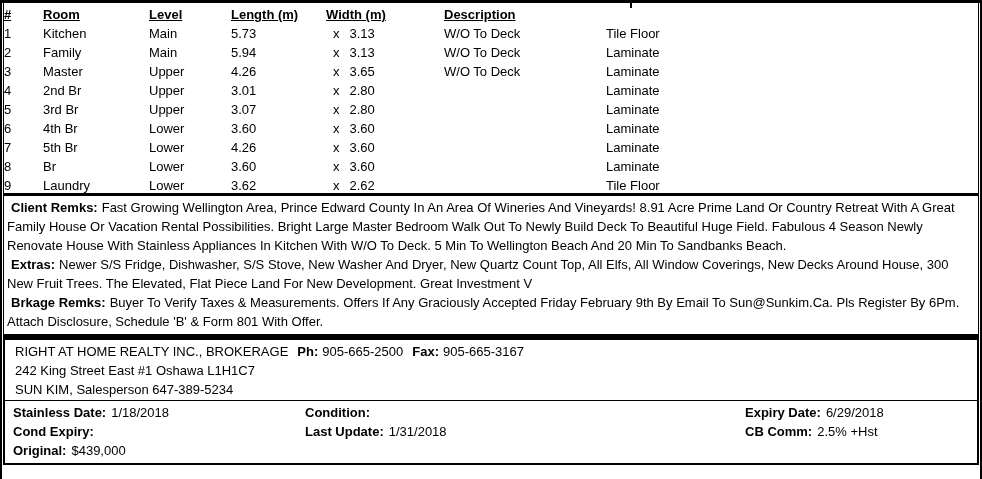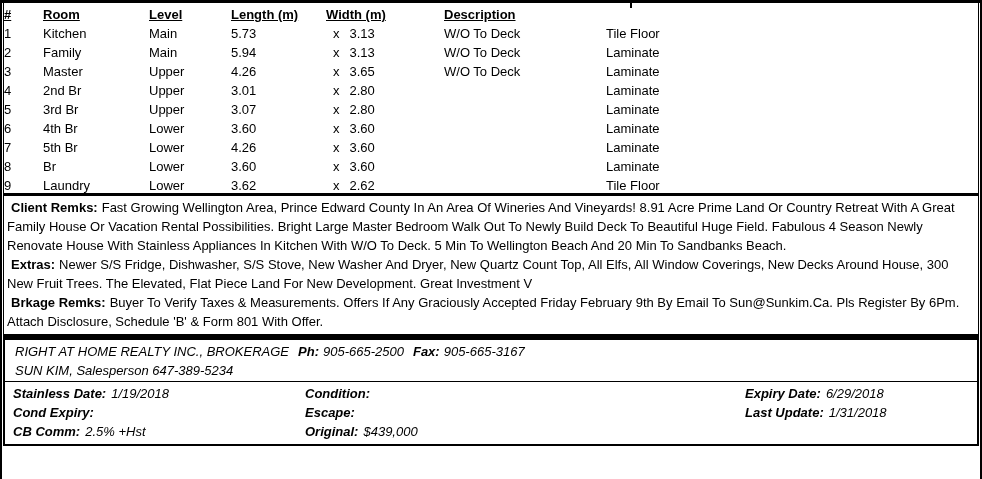--- a/index.html
+++ b/index.html
@@ -52,21 +52,20 @@
     overflow: hidden;
   }
   .remarks-section p { margin: 0; padding: 0 4px 0 3px; text-indent: 4px; }
   .lbl { font-weight: bold; margin-right: 4px; }
 
   
   .broker-section {
     border: 2px solid #000;
     margin: 0 1px;
     overflow: hidden;
-    font-style: italic;
   }
   .contact-block { padding: 2px 0 1px 10px; }
   .contact-block > div { height: 19px; white-space: nowrap; }
   .lbl-inline { font-weight: bold; margin-left: 9px; margin-right: 4px; }
   .contract-grid {
     border-top: 1px solid #000;
     display: grid;
     grid-template-columns: 292px 440px 1fr;
     padding: 2px 0 3px 0;
   }
@@ -194,27 +193,27 @@
     <p><span class="lbl">Client Remks:</span><span>Fast Growing Wellington Area, Prince Edward County In An Area Of Wineries And Vineyards! 8.91 Acre Prime Land Or Country Retreat With A Great Family House Or Vacation Rental Possibilities. Bright Large Master Bedroom Walk Out To Newly Build Deck To Beautiful Huge Field. Fabulous 4 Season Newly Renovate House With Stainless Appliances In Kitchen With W/O To Deck. 5 Min To Wellington Beach And 20 Min To Sandbanks Beach.</span></p>
     <p><span class="lbl">Extras:</span><span>Newer S/S Fridge, Dishwasher, S/S Stove, New Washer And Dryer, New Quartz Count Top, All Elfs, All Window Coverings, New Decks Around House, 300 New Fruit Trees. The Elevated, Flat Piece Land For New Development. Great Investment V</span></p>
     <p><span class="lbl">Brkage Remks:</span><span>Buyer To Verify Taxes &amp; Measurements. Offers If Any Graciously Accepted Friday February 9th By Email To Sun@Sunkim.Ca. Pls Register By 6Pm. Attach Disclosure, Schedule 'B' &amp; Form 801 With Offer.</span></p>
   </section>
 
   <section class="broker-section">
     <div class="contact-block">
       <div>
         <span>RIGHT AT HOME REALTY INC., BROKERAGE</span><span class="lbl-inline">Ph:</span><span>905-665-2500</span><span class="lbl-inline">Fax:</span><span>905-665-3167</span>
       </div>
+      <div>242 King Street East #1 Oshawa L1H1C7</div>
       <div>SUN KIM, Salesperson 647-389-5234</div>
     </div>
     <div class="contract-grid">
-      <div class="contract-cell"><span class="lbl">Stainless Date:</span><span>1/19/2018</span></div>
+      <div class="contract-cell"><span class="lbl">Stainless Date:</span><span>1/18/2018</span></div>
       <div class="contract-cell"><span class="lbl">Condition:</span><span></span></div>
       <div class="contract-cell"><span class="lbl">Expiry Date:</span><span>6/29/2018</span></div>
       <div class="contract-cell"><span class="lbl">Cond Expiry:</span><span></span></div>
-      <div class="contract-cell"><span class="lbl">Escape:</span><span></span></div>
       <div class="contract-cell"><span class="lbl">Last Update:</span><span>1/31/2018</span></div>
       <div class="contract-cell"><span class="lbl">CB Comm:</span><span>2.5% +Hst</span></div>
       <div class="contract-cell"><span class="lbl">Original:</span><span>$439,000</span></div>
     </div>
   </section>
 
 </div>
 
 </body></html>

